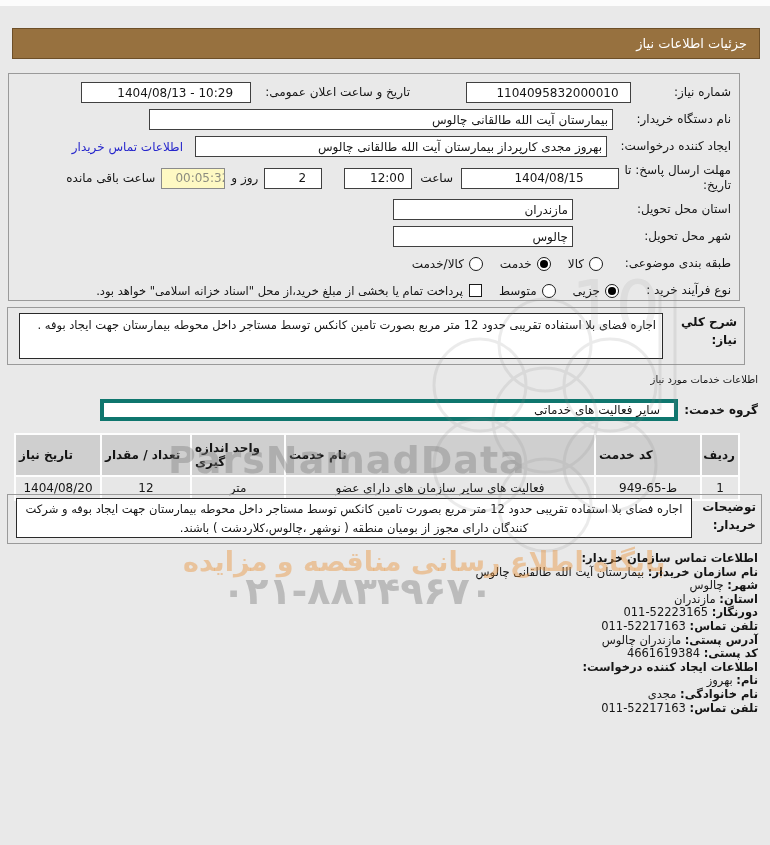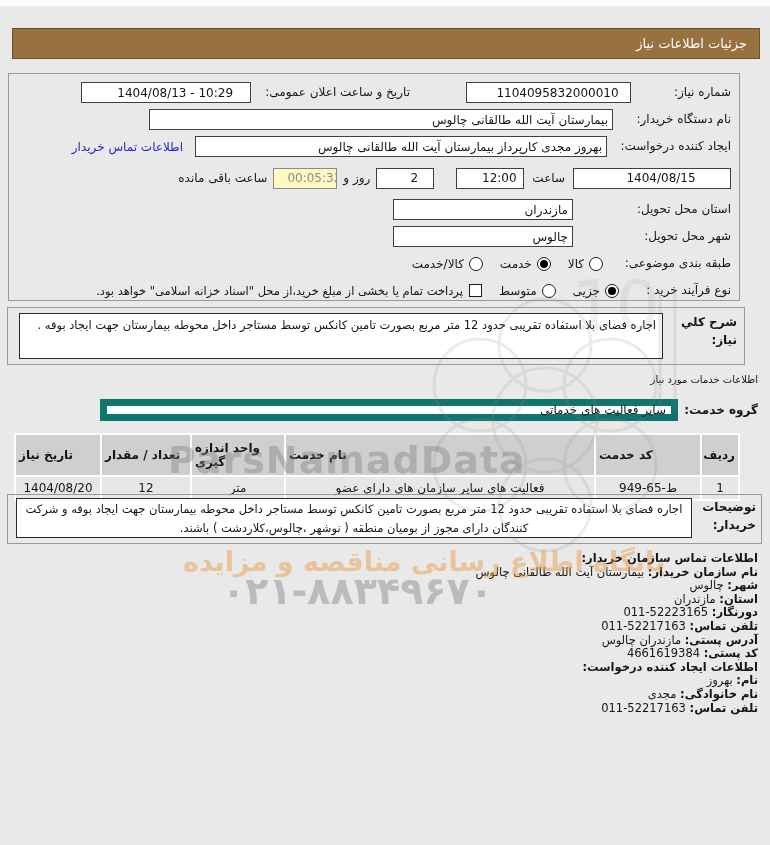--- a/index.html
+++ b/index.html
@@ -51,21 +51,21 @@
   .desclabel{flex:none;width:76px;font-weight:bold;line-height:1.5;padding-right:2px}
   .desctext{
     flex:none;width:644px;height:46px;background:#fff;border:1px solid #2a2a2a;
     padding:2px 6px;font-size:11.5px;line-height:1.7;text-align:right;overflow:hidden;
   }
 
   .svc-heading{position:absolute;top:374px;right:12px;font-weight:normal;font-size:10px}
 
   .grouprow{position:absolute;top:399px;right:12px;left:0;display:flex;align-items:center}
   .grouplabel{flex:none;font-weight:bold;width:80px}
-  .groupbox{flex:none;width:578px;height:22px;background:#fff;border:7px solid #0f766e;display:flex;align-items:center;padding-right:5px}
+  .groupbox{flex:none;width:578px;height:22px;background:#fff;border:4px solid #0f766e;display:flex;align-items:center;padding-right:14px}
 
   
   table.svc{
     position:absolute;top:433px;right:30px;width:712px;
     border-collapse:separate;border-spacing:2px;background:#fdfdfd;
     table-layout:fixed;font-size:12px;
   }
   table.svc th{background:#cfcfcf;font-weight:bold;padding:6px 3px;text-align:left}
   table.svc td{background:#e7e7e7;padding:4px 3px;text-align:center}
 
@@ -116,20 +116,21 @@
       <span class="ibox txt" style="width:464px">بیمارستان آیت الله طالقانی چالوس</span>
     </div>
 
     <div class="frow">
       <span class="flabel w124">ایجاد کننده درخواست:</span>
       <span class="ibox txt" style="width:412px">بهروز مجدی کارپرداز بیمارستان آیت الله طالقانی چالوس</span>
       <span class="link">اطلاعات تماس خریدار</span>
     </div>
 
     <div class="frow tall">
+      <span class="flabel w112">مهلت ارسال پاسخ: تا تاریخ:</span>
       <span class="ibox" style="width:158px">1404/08/15</span>
       <span class="mx8">ساعت</span>
       <span class="ibox" style="width:68px">12:00</span>
       <span class="ibox gap22" style="width:58px">2</span>
       <span class="mx6">روز و</span>
       <span class="ibox cream" style="width:64px">00:05:32</span>
       <span class="gap6">ساعت باقی مانده</span>
     </div>
 
     <div class="frow">

